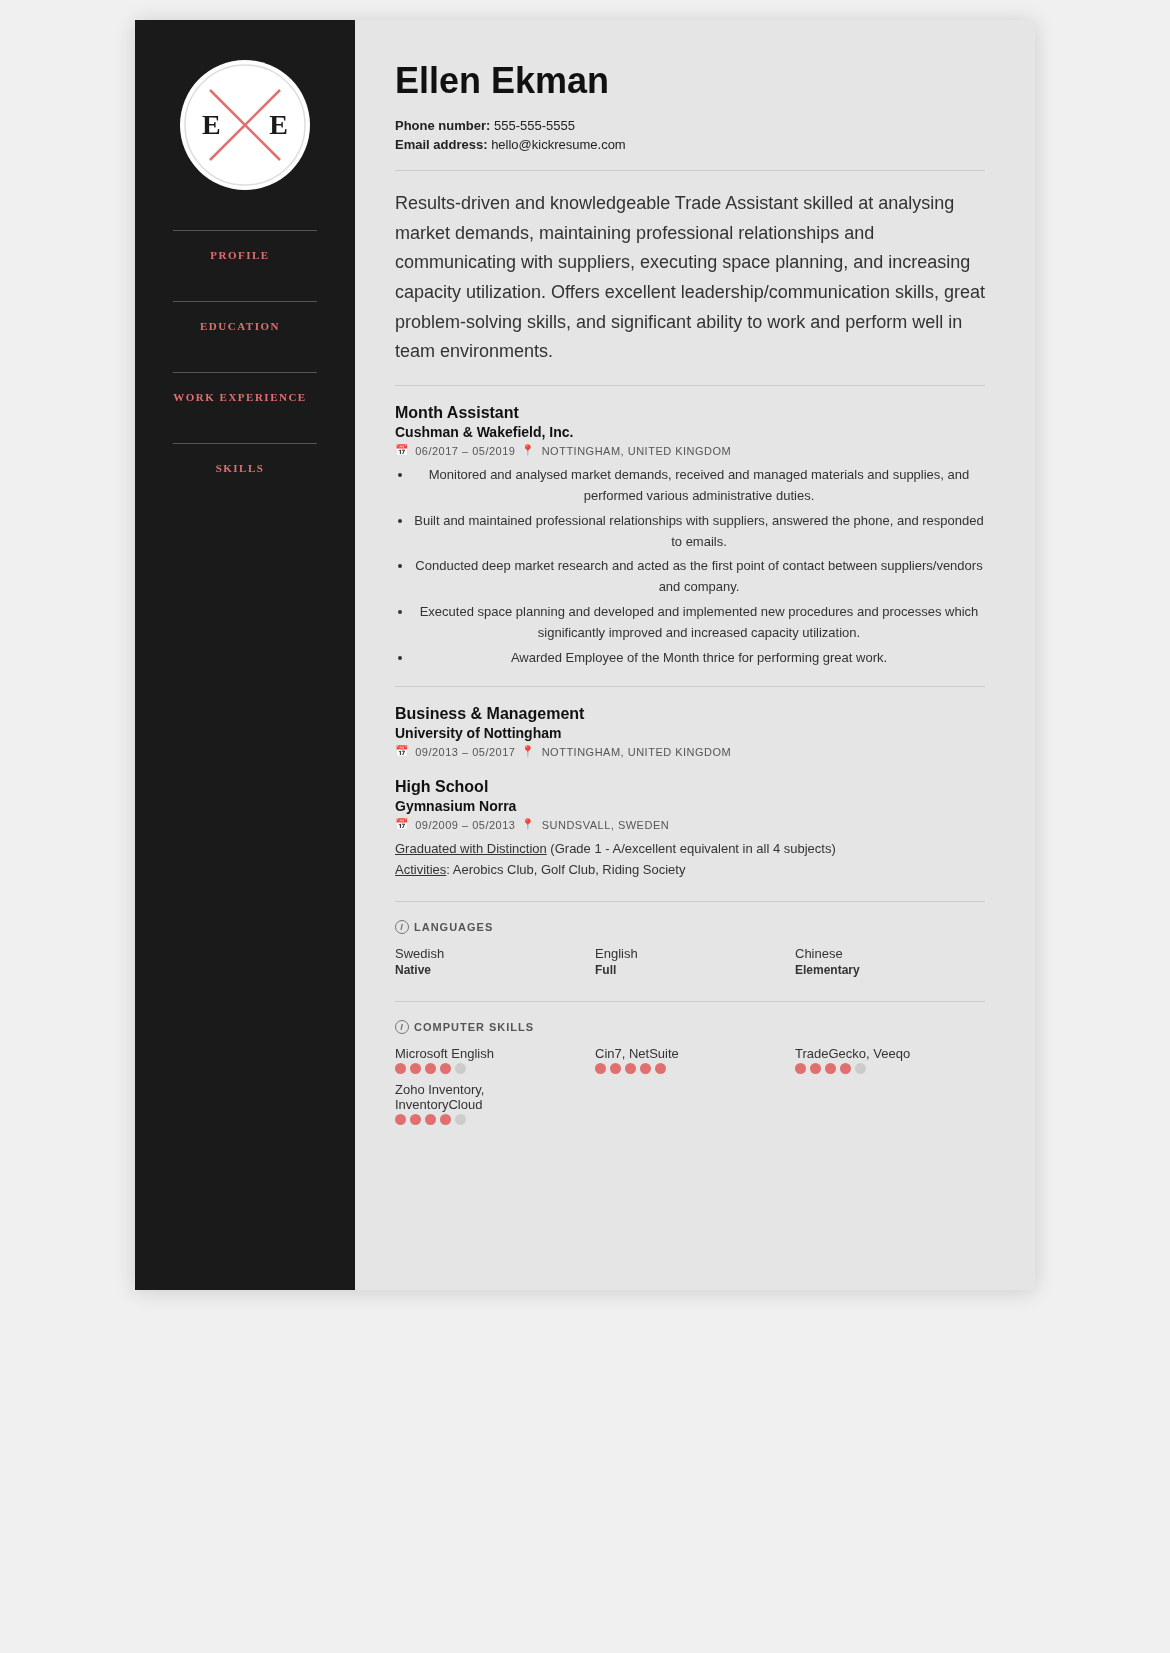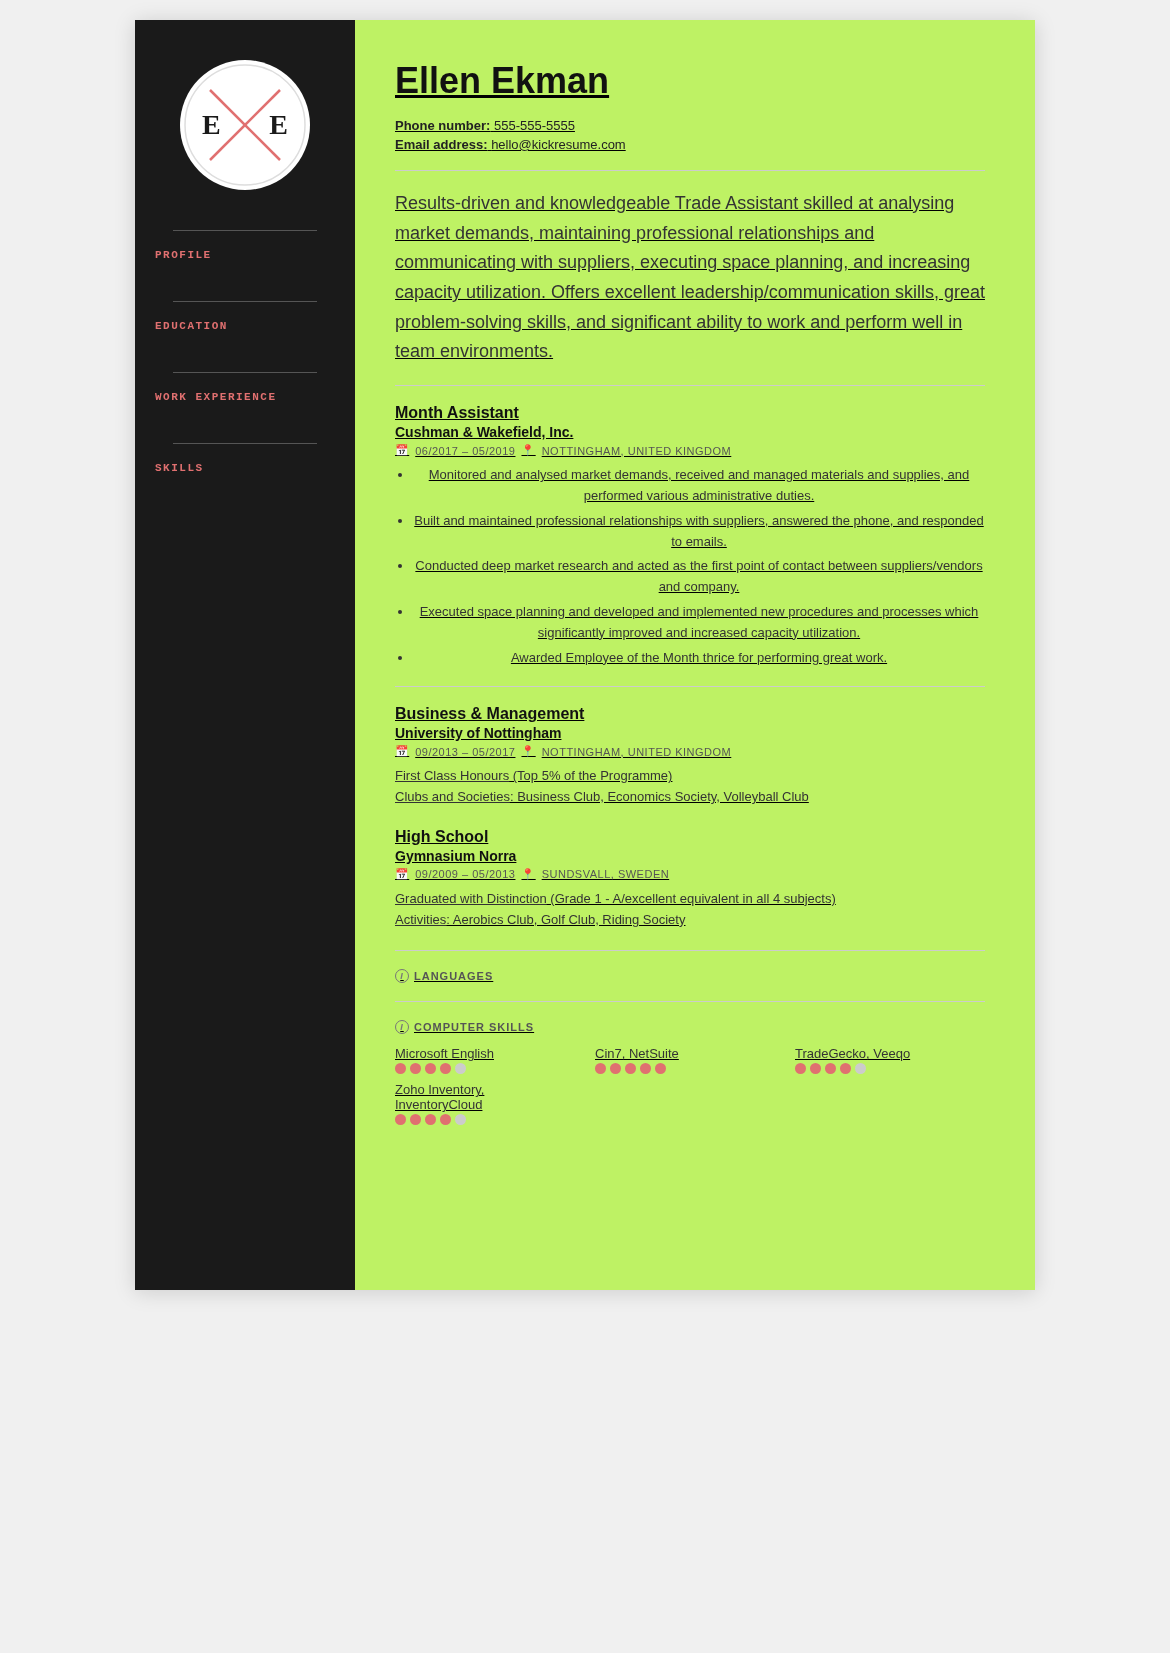--- a/index.html
+++ b/index.html
@@ -81,37 +81,36 @@
       padding: 0 20px;
       margin-top: 10px;
     }
     .sidebar-divider {
       width: 80%;
       height: 1px;
       background: #555;
       margin: 0 auto 18px auto;
     }
     .sidebar-label {
-      text-align: left;
-      font-family: Liberation Mono, monospace;
+      text-align: center;
+      font-family: Liberation Serif, serif;
       font-size: 11px;
       font-weight: bold;
       letter-spacing: 1.5px;
       color: #e07070;
       text-transform: uppercase;
       padding-right: 10px;
       margin-bottom: 30px;
     }
 
     
     .main {
       flex: 1;
       padding: 40px 50px 40px 40px;
-      background: #bef264;
-      text-decoration: underline;
+      background: #e5e5e5;
     }
     .main-name {
       font-size: 36px;
       font-weight: bold;
       color: #111;
       font-family: Arial, sans-serif;
       margin-bottom: 16px;
     }
     .contact-info {
       margin-bottom: 8px;
@@ -335,28 +334,20 @@
 
       <div class="edu-block">
         <div class="section-title-main">Business &amp; Management</div>
         <div class="section-company">University of Nottingham</div>
         <div class="section-meta">
           <span class="meta-icon">📅</span>
           <span>09/2013 – 05/2017</span>
           <span>📍</span>
           <span>NOTTINGHAM, UNITED KINGDOM</span>
         </div>
-        <div class="edu-detail">
-          <div>
-            <span class="underline-link">First Class Honours</span><span> (Top 5% of the Programme)</span>
-          </div>
-          <div>
-            <span class="underline-link">Clubs and Societies</span><span>: Business Club, Economics Society, Volleyball Club</span>
-          </div>
-        </div>
       </div>
 
       <div class="edu-block">
         <div class="section-title-main">High School</div>
         <div class="section-company">Gymnasium Norra</div>
         <div class="section-meta">
           <span class="meta-icon">📅</span>
           <span>09/2009 – 05/2013</span>
           <span>📍</span>
           <span>SUNDSVALL, SWEDEN</span>
@@ -373,20 +364,34 @@
     </div>
 
     <div class="divider-line"></div>
 
     <div>
 
       <div class="skills-subsection-title">
         <span class="info-icon">i</span>
         <span>LANGUAGES</span>
       </div>
+      <div class="skills-grid">
+        <div class="skill-item">
+          <div class="skill-name">Swedish</div>
+          <div class="skill-level">Native</div>
+        </div>
+        <div class="skill-item">
+          <div class="skill-name">English</div>
+          <div class="skill-level">Full</div>
+        </div>
+        <div class="skill-item">
+          <div class="skill-name">Chinese</div>
+          <div class="skill-level">Elementary</div>
+        </div>
+      </div>
 
       <div class="divider-line"></div>
 
       <div class="skills-subsection-title">
         <span class="info-icon">i</span>
         <span>COMPUTER SKILLS</span>
       </div>
       <div class="skills-grid">
         <div class="skill-item">
           <div class="skill-name">Microsoft English</div>

